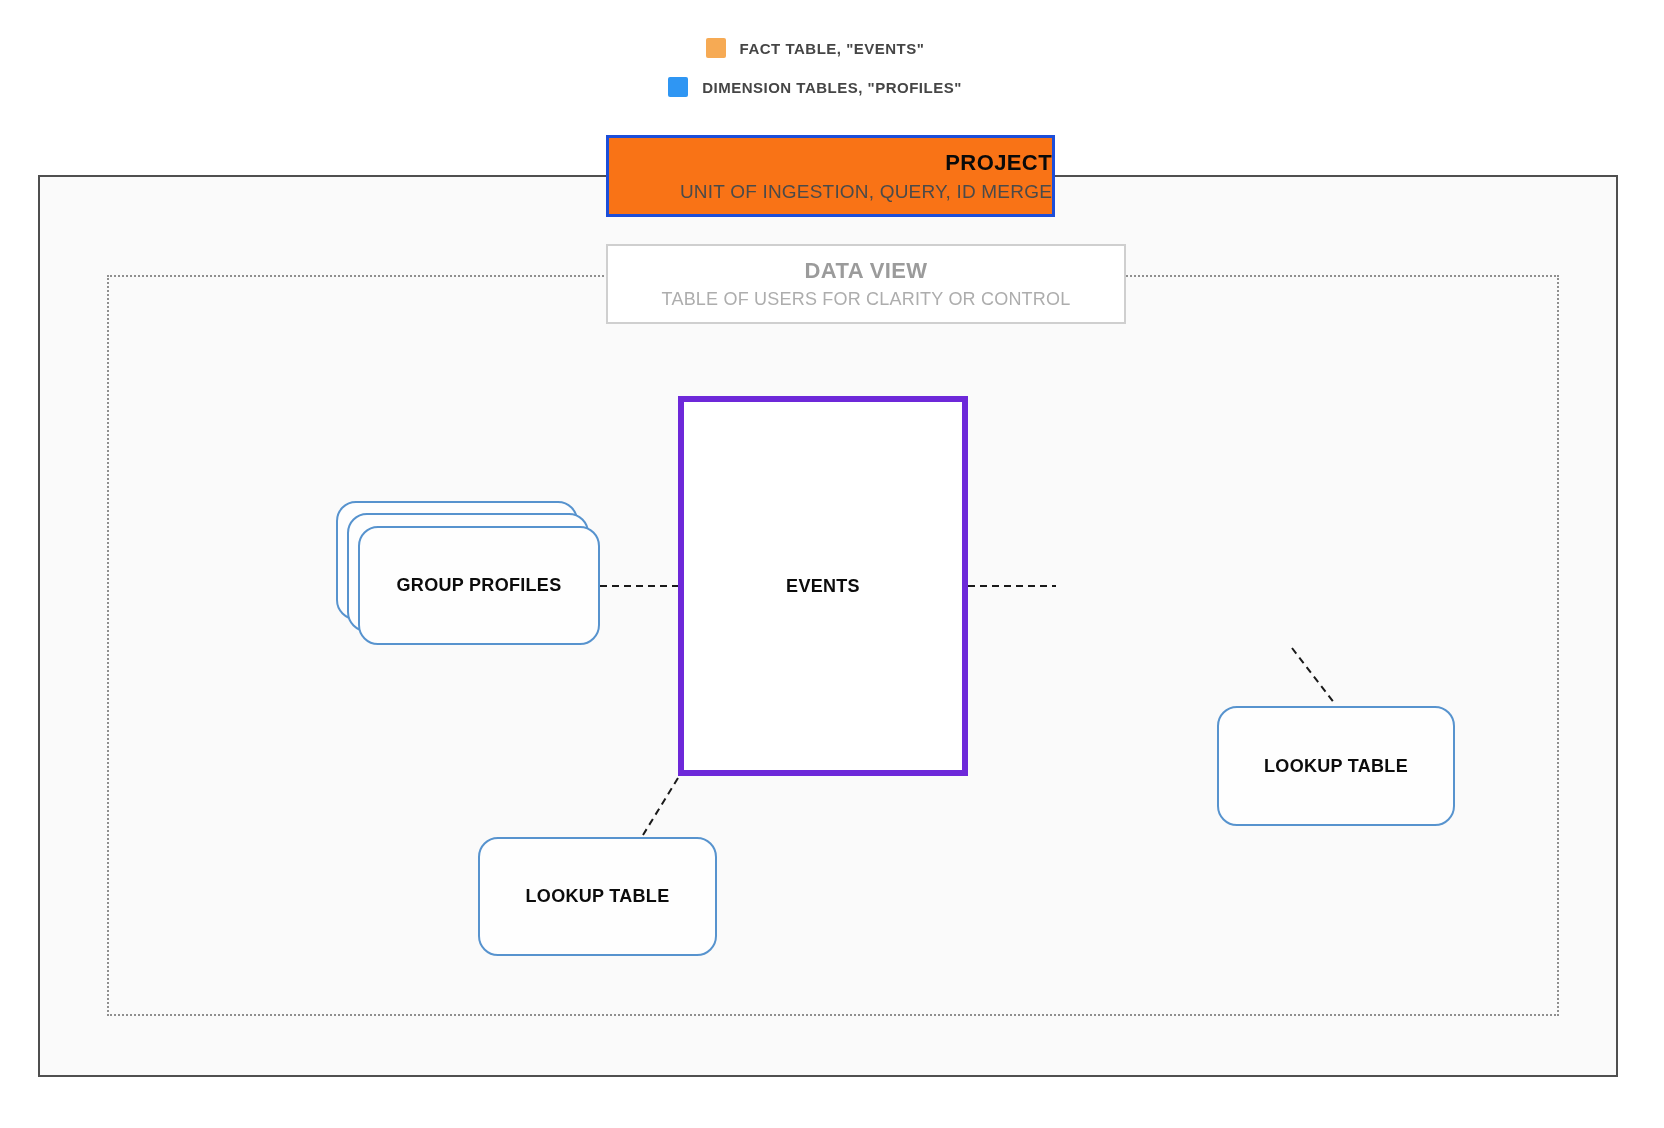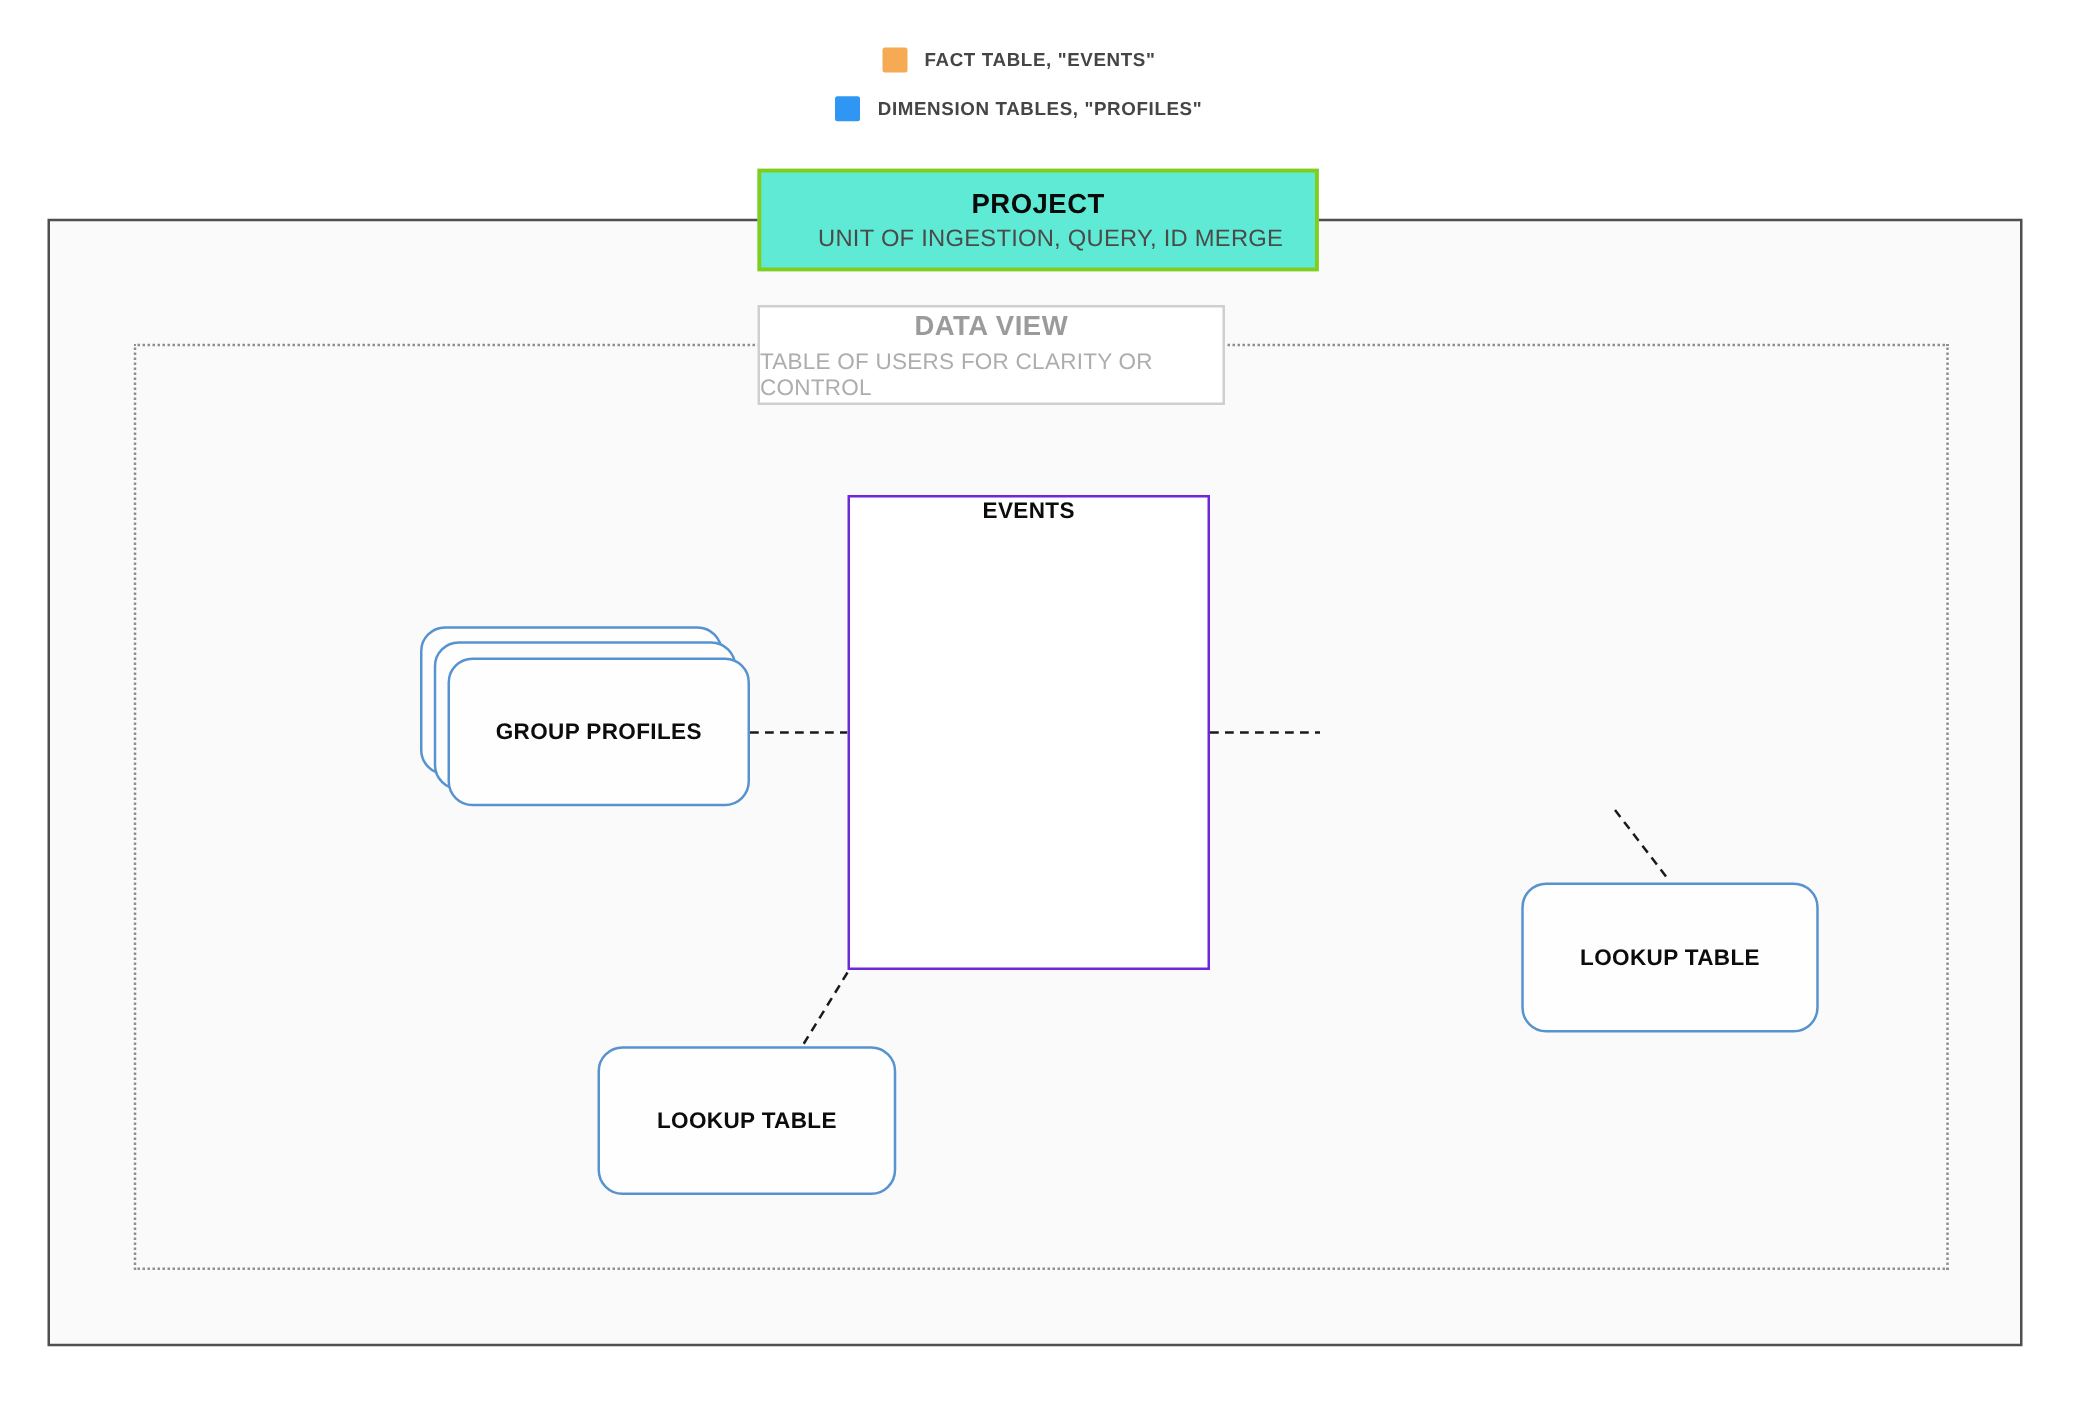--- a/index.html
+++ b/index.html
@@ -30,41 +30,41 @@
     border: 2.5px solid #4F4F4F; background: #FAFAFA; z-index: 1;
   }
   .dotted-box {
     position: absolute; left: 107px; top: 275px; width: 1452px; height: 741px;
     border: 2px dotted #8F8F8F; z-index: 2;
   }
 
   
   .project-box {
     position: absolute; left: 606px; top: 135px; width: 449px; height: 82px;
-    background: #5eead4; border: 3px solid #84cc16; z-index: 6;
-    display: flex; flex-direction: column; align-items: center; justify-content: center; gap: 5px;
+    background: #f97316; border: 3px solid #1d4ed8; z-index: 6;
+    display: flex; flex-direction: column; align-items: flex-end; justify-content: center; gap: 5px;
   }
   .project-title { font-size: 22px; font-weight: bold; color: #0A0A0A; letter-spacing: 0.4px; }
   .project-subtitle { font-size: 19px; color: #4A4A4A; letter-spacing: 0.2px; margin-left: 20px; }
 
   .dataview-box {
-    position: absolute; left: 606px; top: 244px; width: 374px; height: 80px;
+    position: absolute; left: 606px; top: 244px; width: 520px; height: 80px;
     background: #FFFFFF; border: 2px solid #CFCFCF; z-index: 6;
     display: flex; flex-direction: column; align-items: center; justify-content: center; gap: 5px;
   }
   .dataview-title { font-size: 22px; font-weight: bold; color: #9B9B9B; letter-spacing: 0.4px; }
   .dataview-subtitle { font-size: 18px; color: #ADADAD; letter-spacing: 0.2px; }
 
   
   .node-label { font-size: 18px; font-weight: bold; color: #0C0C0C; letter-spacing: 0.3px; }
 
   .events-node {
     position: absolute; left: 678px; top: 396px; width: 290px; height: 380px;
-    background: #FFFFFF; border: 2px solid #6d28d9; z-index: 4;
-    display: flex; align-items: flex-start; justify-content: center;
+    background: #FFFFFF; border: 6px solid #6d28d9; z-index: 4;
+    display: flex; align-items: center; justify-content: center;
   }
 
   .dim-card {
     background: #FEFEFE; border: 2px solid #5793CE; border-radius: 20px;
     display: flex; align-items: center; justify-content: center;
   }
   .user-profiles {
     position: absolute; left: 1056px; top: 527px; width: 239px; height: 119px; z-index: 4;
   }
   .lookup-right {

